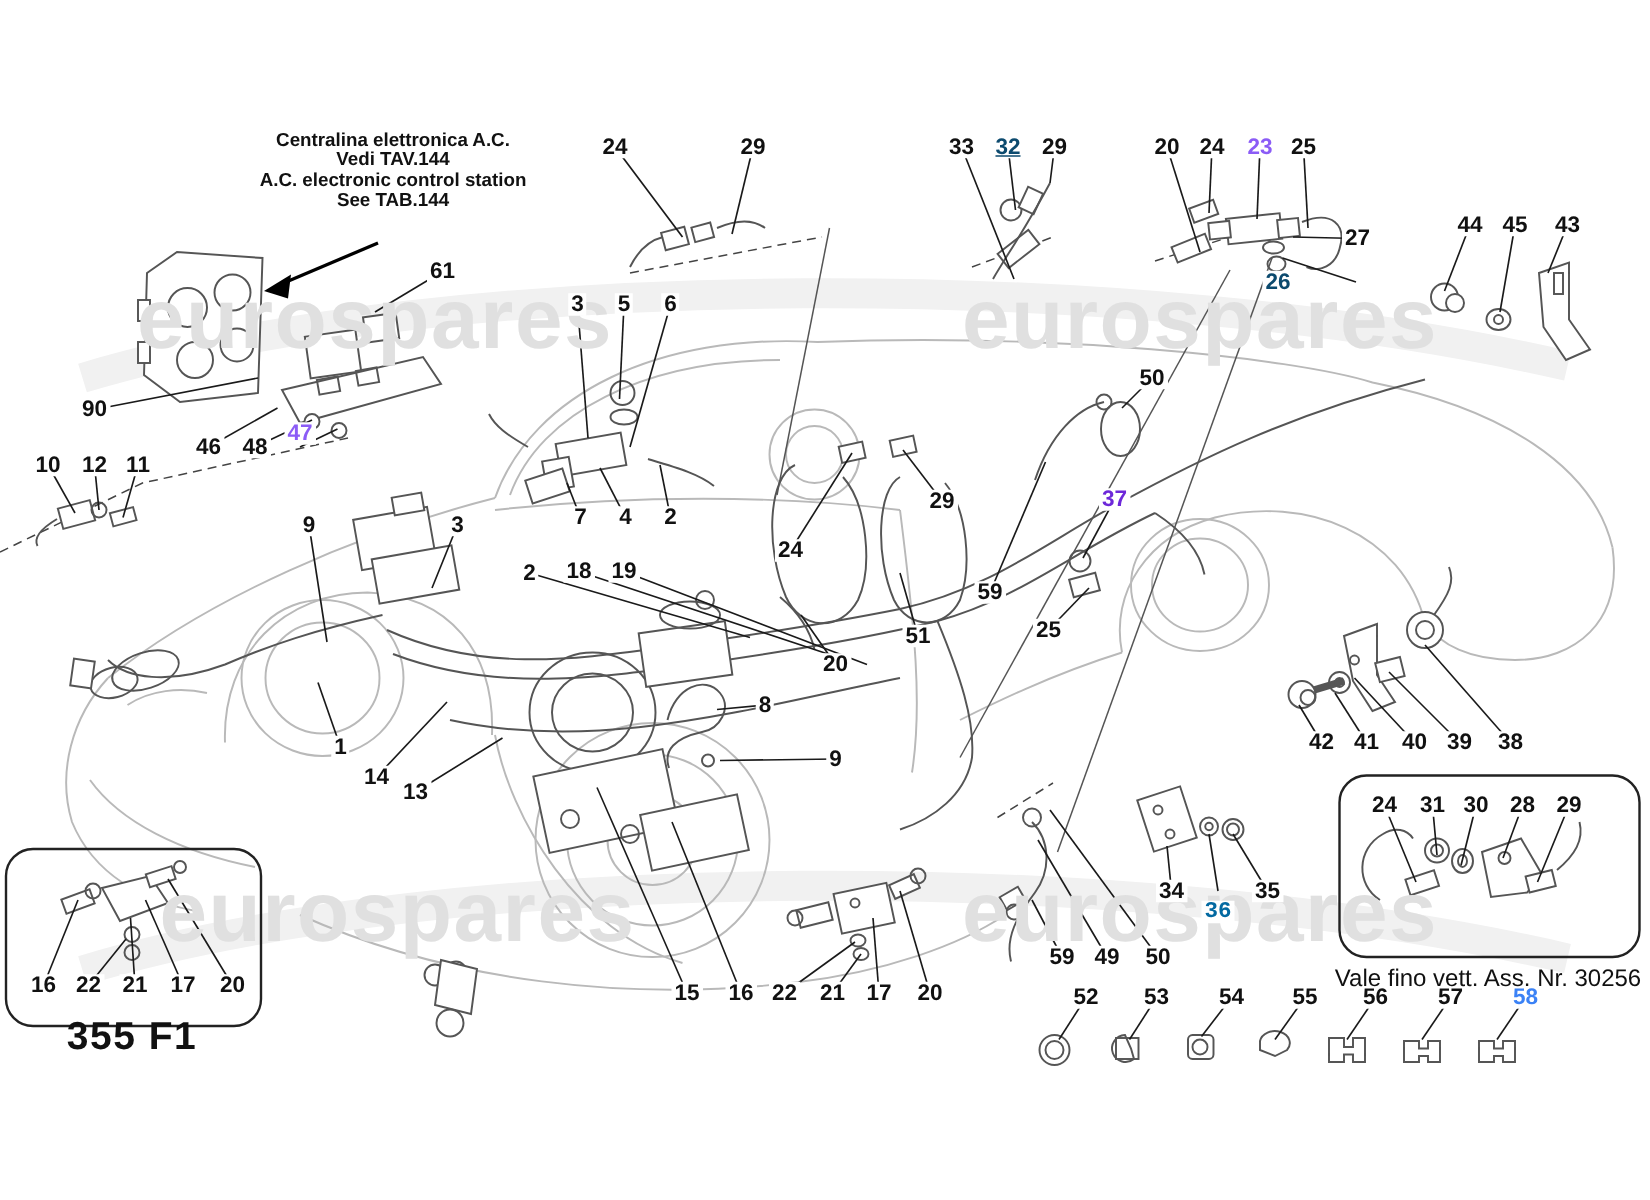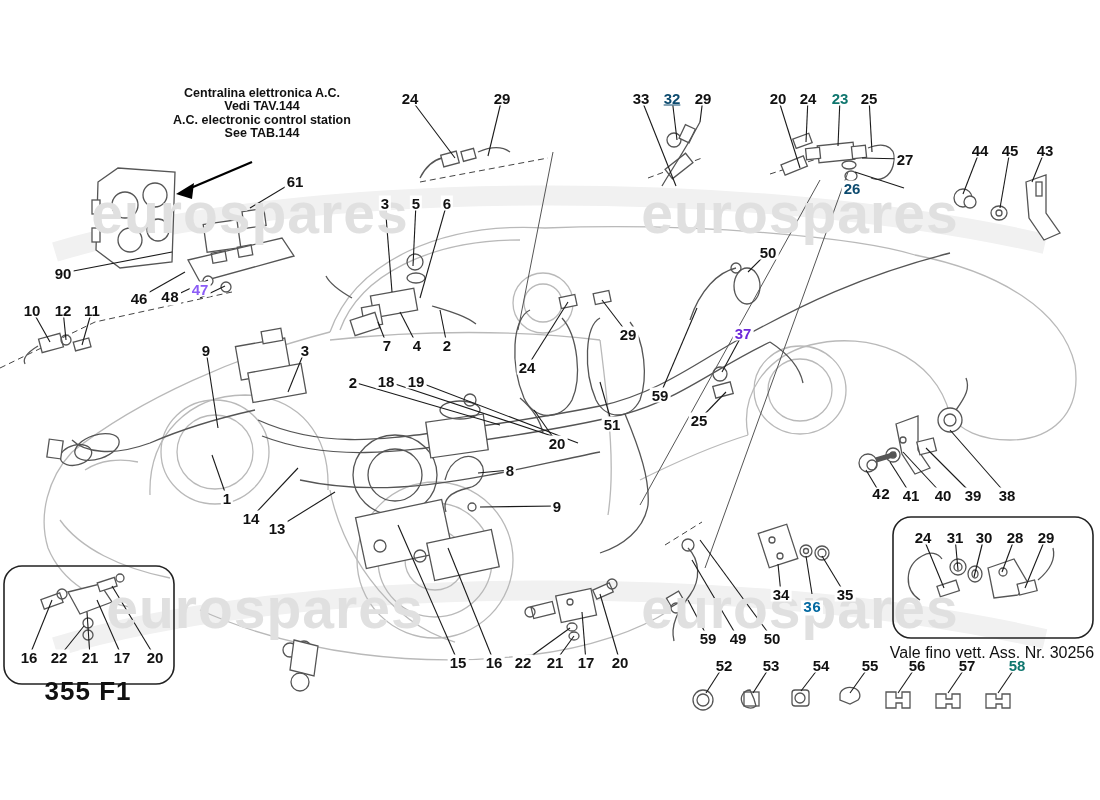--- a/index.html
+++ b/index.html
@@ -344,31 +344,31 @@
   </div>
 
   <div id="label-layer">
       <div class="part-label" style="left: 410px; top: 98px; color: rgb(17, 17, 17);">24</div>
       <div class="part-label" style="left: 502px; top: 98px; color: rgb(17, 17, 17);">29</div>
       <div class="part-label" style="left: 641px; top: 98px; color: rgb(17, 17, 17);">33</div>
       <div class="part-label" style="left: 672px; top: 98px; color: #0c4a6e; text-decoration: underline;">32</div>
       <div class="part-label" style="left: 703px; top: 98px; color: rgb(17, 17, 17);">29</div>
       <div class="part-label" style="left: 778px; top: 98px; color: rgb(17, 17, 17);">20</div>
       <div class="part-label" style="left: 808px; top: 98px; color: rgb(17, 17, 17);">24</div>
-      <div class="part-label" style="left: 840px; top: 98px; color: #0f766e;">23</div>
+      <div class="part-label" style="left: 840px; top: 98px; color: #8b5cf6;">23</div>
       <div class="part-label" style="left: 869px; top: 98px; color: rgb(17, 17, 17);">25</div>
       <div class="part-label" style="left: 905px; top: 159px; color: rgb(17, 17, 17);">27</div>
       <div class="part-label" style="left: 852px; top: 188px; color: #0c4a6e;">26</div>
       <div class="part-label" style="left: 980px; top: 150px; color: rgb(17, 17, 17);">44</div>
       <div class="part-label" style="left: 1010px; top: 150px; color: rgb(17, 17, 17);">45</div>
       <div class="part-label" style="left: 1045px; top: 150px; color: rgb(17, 17, 17);">43</div>
       <div class="part-label" style="left: 295px; top: 181px; color: rgb(17, 17, 17);">61</div>
       <div class="part-label" style="left: 63px; top: 273px; color: rgb(17, 17, 17);">90</div>
       <div class="part-label" style="left: 139px; top: 298px; color: rgb(17, 17, 17);">46</div>
-      <div class="part-label" style="left: 170px; top: 298px; color: rgb(17, 17, 17); font-family: Liberation Mono, monospace;">48</div>
+      <div class="part-label" style="left: 170px; top: 298px; color: rgb(17, 17, 17);">48</div>
       <div class="part-label" style="left: 200px; top: 289px; color: #8b5cf6;">47</div>
       <div class="part-label" style="left: 32px; top: 310px; color: rgb(17, 17, 17);">10</div>
       <div class="part-label" style="left: 63px; top: 310px; color: rgb(17, 17, 17);">12</div>
       <div class="part-label" style="left: 92px; top: 310px; color: rgb(17, 17, 17);">11</div>
       <div class="part-label" style="left: 206px; top: 350px; color: rgb(17, 17, 17);">9</div>
       <div class="part-label" style="left: 305px; top: 350px; color: rgb(17, 17, 17);">3</div>
       <div class="part-label" style="left: 385px; top: 203px; color: rgb(17, 17, 17);">3</div>
       <div class="part-label" style="left: 416px; top: 203px; color: rgb(17, 17, 17);">5</div>
       <div class="part-label" style="left: 447px; top: 203px; color: rgb(17, 17, 17);">6</div>
       <div class="part-label" style="left: 387px; top: 345px; color: rgb(17, 17, 17);">7</div>
@@ -383,21 +383,21 @@
       <div class="part-label" style="left: 416px; top: 381px; color: rgb(17, 17, 17);">19</div>
       <div class="part-label" style="left: 660px; top: 395px; color: rgb(17, 17, 17);">59</div>
       <div class="part-label" style="left: 612px; top: 424px; color: rgb(17, 17, 17);">51</div>
       <div class="part-label" style="left: 699px; top: 420px; color: rgb(17, 17, 17);">25</div>
       <div class="part-label" style="left: 557px; top: 443px; color: rgb(17, 17, 17);">20</div>
       <div class="part-label" style="left: 227px; top: 498px; color: rgb(17, 17, 17);">1</div>
       <div class="part-label" style="left: 251px; top: 518px; color: rgb(17, 17, 17);">14</div>
       <div class="part-label" style="left: 277px; top: 528px; color: rgb(17, 17, 17);">13</div>
       <div class="part-label" style="left: 510px; top: 470px; color: rgb(17, 17, 17);">8</div>
       <div class="part-label" style="left: 557px; top: 506px; color: rgb(17, 17, 17);">9</div>
-      <div class="part-label" style="left: 881px; top: 495px; color: rgb(17, 17, 17); font-family: Liberation Mono, monospace;">42</div>
+      <div class="part-label" style="left: 881px; top: 495px; color: rgb(17, 17, 17);">42</div>
       <div class="part-label" style="left: 911px; top: 495px; color: rgb(17, 17, 17);">41</div>
       <div class="part-label" style="left: 943px; top: 495px; color: rgb(17, 17, 17);">40</div>
       <div class="part-label" style="left: 973px; top: 495px; color: rgb(17, 17, 17);">39</div>
       <div class="part-label" style="left: 1007px; top: 495px; color: rgb(17, 17, 17);">38</div>
       <div class="part-label" style="left: 923px; top: 537px; color: rgb(17, 17, 17);">24</div>
       <div class="part-label" style="left: 955px; top: 537px; color: rgb(17, 17, 17);">31</div>
       <div class="part-label" style="left: 984px; top: 537px; color: rgb(17, 17, 17);">30</div>
       <div class="part-label" style="left: 1015px; top: 537px; color: rgb(17, 17, 17);">28</div>
       <div class="part-label" style="left: 1046px; top: 537px; color: rgb(17, 17, 17);">29</div>
       <div class="part-label" style="left: 781px; top: 594px; color: rgb(17, 17, 17); text-align: right;">34</div>
@@ -411,21 +411,21 @@
       <div class="part-label" style="left: 523px; top: 662px; color: rgb(17, 17, 17);">22</div>
       <div class="part-label" style="left: 555px; top: 662px; color: rgb(17, 17, 17);">21</div>
       <div class="part-label" style="left: 586px; top: 662px; color: rgb(17, 17, 17);">17</div>
       <div class="part-label" style="left: 620px; top: 662px; color: rgb(17, 17, 17);">20</div>
       <div class="part-label" style="left: 724px; top: 665px; color: rgb(17, 17, 17);">52</div>
       <div class="part-label" style="left: 771px; top: 665px; color: rgb(17, 17, 17);">53</div>
       <div class="part-label" style="left: 821px; top: 665px; color: rgb(17, 17, 17);">54</div>
       <div class="part-label" style="left: 870px; top: 665px; color: rgb(17, 17, 17);">55</div>
       <div class="part-label" style="left: 917px; top: 665px; color: rgb(17, 17, 17);">56</div>
       <div class="part-label" style="left: 967px; top: 665px; color: rgb(17, 17, 17);">57</div>
-      <div class="part-label" style="left: 1017px; top: 665px; color: #0f766e;">58</div>
+      <div class="part-label" style="left: 1017px; top: 665px; color: #3b82f6;">58</div>
       <div class="part-label" style="left: 29px; top: 657px; color: rgb(17, 17, 17);">16</div>
       <div class="part-label" style="left: 59px; top: 657px; color: rgb(17, 17, 17);">22</div>
       <div class="part-label" style="left: 90px; top: 657px; color: rgb(17, 17, 17);">21</div>
       <div class="part-label" style="left: 122px; top: 657px; color: rgb(17, 17, 17);">17</div>
       <div class="part-label" style="left: 155px; top: 657px; color: rgb(17, 17, 17);">20</div>
     </div>
 
   <div class="model-label">355 F1</div>
 
   <div class="validity1">Vale fino vett. Ass. Nr. 30256</div>

